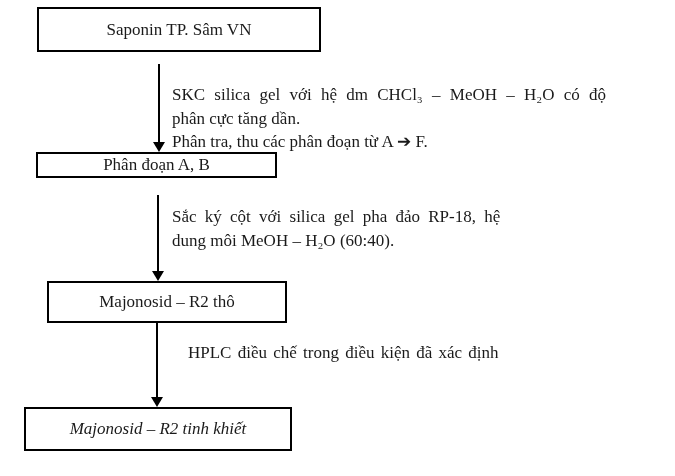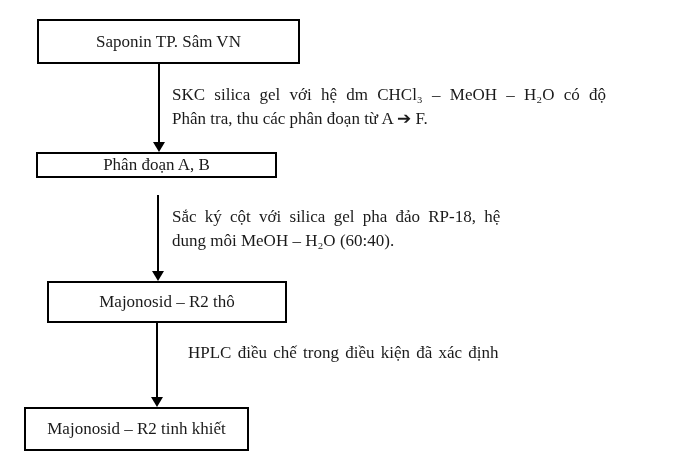--- a/index.html
+++ b/index.html
@@ -60,31 +60,32 @@
   .lh24 .line { line-height: 24px; }
   .ws5 { word-spacing: 5px; margin-top: 12px; }
   .ws4 { word-spacing: 4px; }
   .ws2 { word-spacing: 2px; margin-left: 13px; }
 </style>
 </head>
 <body>
 
 <div class="canvas">
 
-  <div class="flow-box" style="left:37px; top:19px; width:263px; height:45px;">
+  <div class="flow-box" style="left:37px; top:7px; width:284px; height:45px;">
     <span>Saponin TP. Sâm VN</span>
   </div>
 
   <div class="flow-arrow" style="left:159px; top:64px; height:88px;">
     <div class="arrow-line"></div>
     <div class="arrow-head"></div>
   </div>
 
   <div class="step-text lh23" style="left:172px; top:71px;">
     <span class="line ws5">SKC silica gel với hệ dm CHCl₃ – MeOH – H₂O có độ</span>
+    <span class="line">phân cực tăng dần.</span>
     <span class="line">Phân tra, thu các phân đoạn từ A ➔ F.</span>
   </div>
 
   <div class="flow-box" style="left:36px; top:152px; width:241px; height:26px;">
     <span>Phân đoạn A, B</span>
   </div>
 
   <div class="flow-arrow" style="left:158px; top:195px; height:86px;">
     <div class="arrow-line"></div>
     <div class="arrow-head"></div>
@@ -101,17 +102,17 @@
 
   <div class="flow-arrow" style="left:157px; top:323px; height:84px;">
     <div class="arrow-line"></div>
     <div class="arrow-head"></div>
   </div>
 
   <div class="step-text lh24" style="left:175px; top:341px;">
     <span class="line ws2">HPLC điều chế trong điều kiện đã xác định</span>
   </div>
 
-  <div class="flow-box" style="left:24px; top:407px; width:225px; height:44px;">
+  <div class="flow-box" style="left:24px; top:407px; width:268px; height:44px;font-style:italic;">
     <span>Majonosid – R2 tinh khiết</span>
   </div>
 
 </div>
 
 </body></html>

